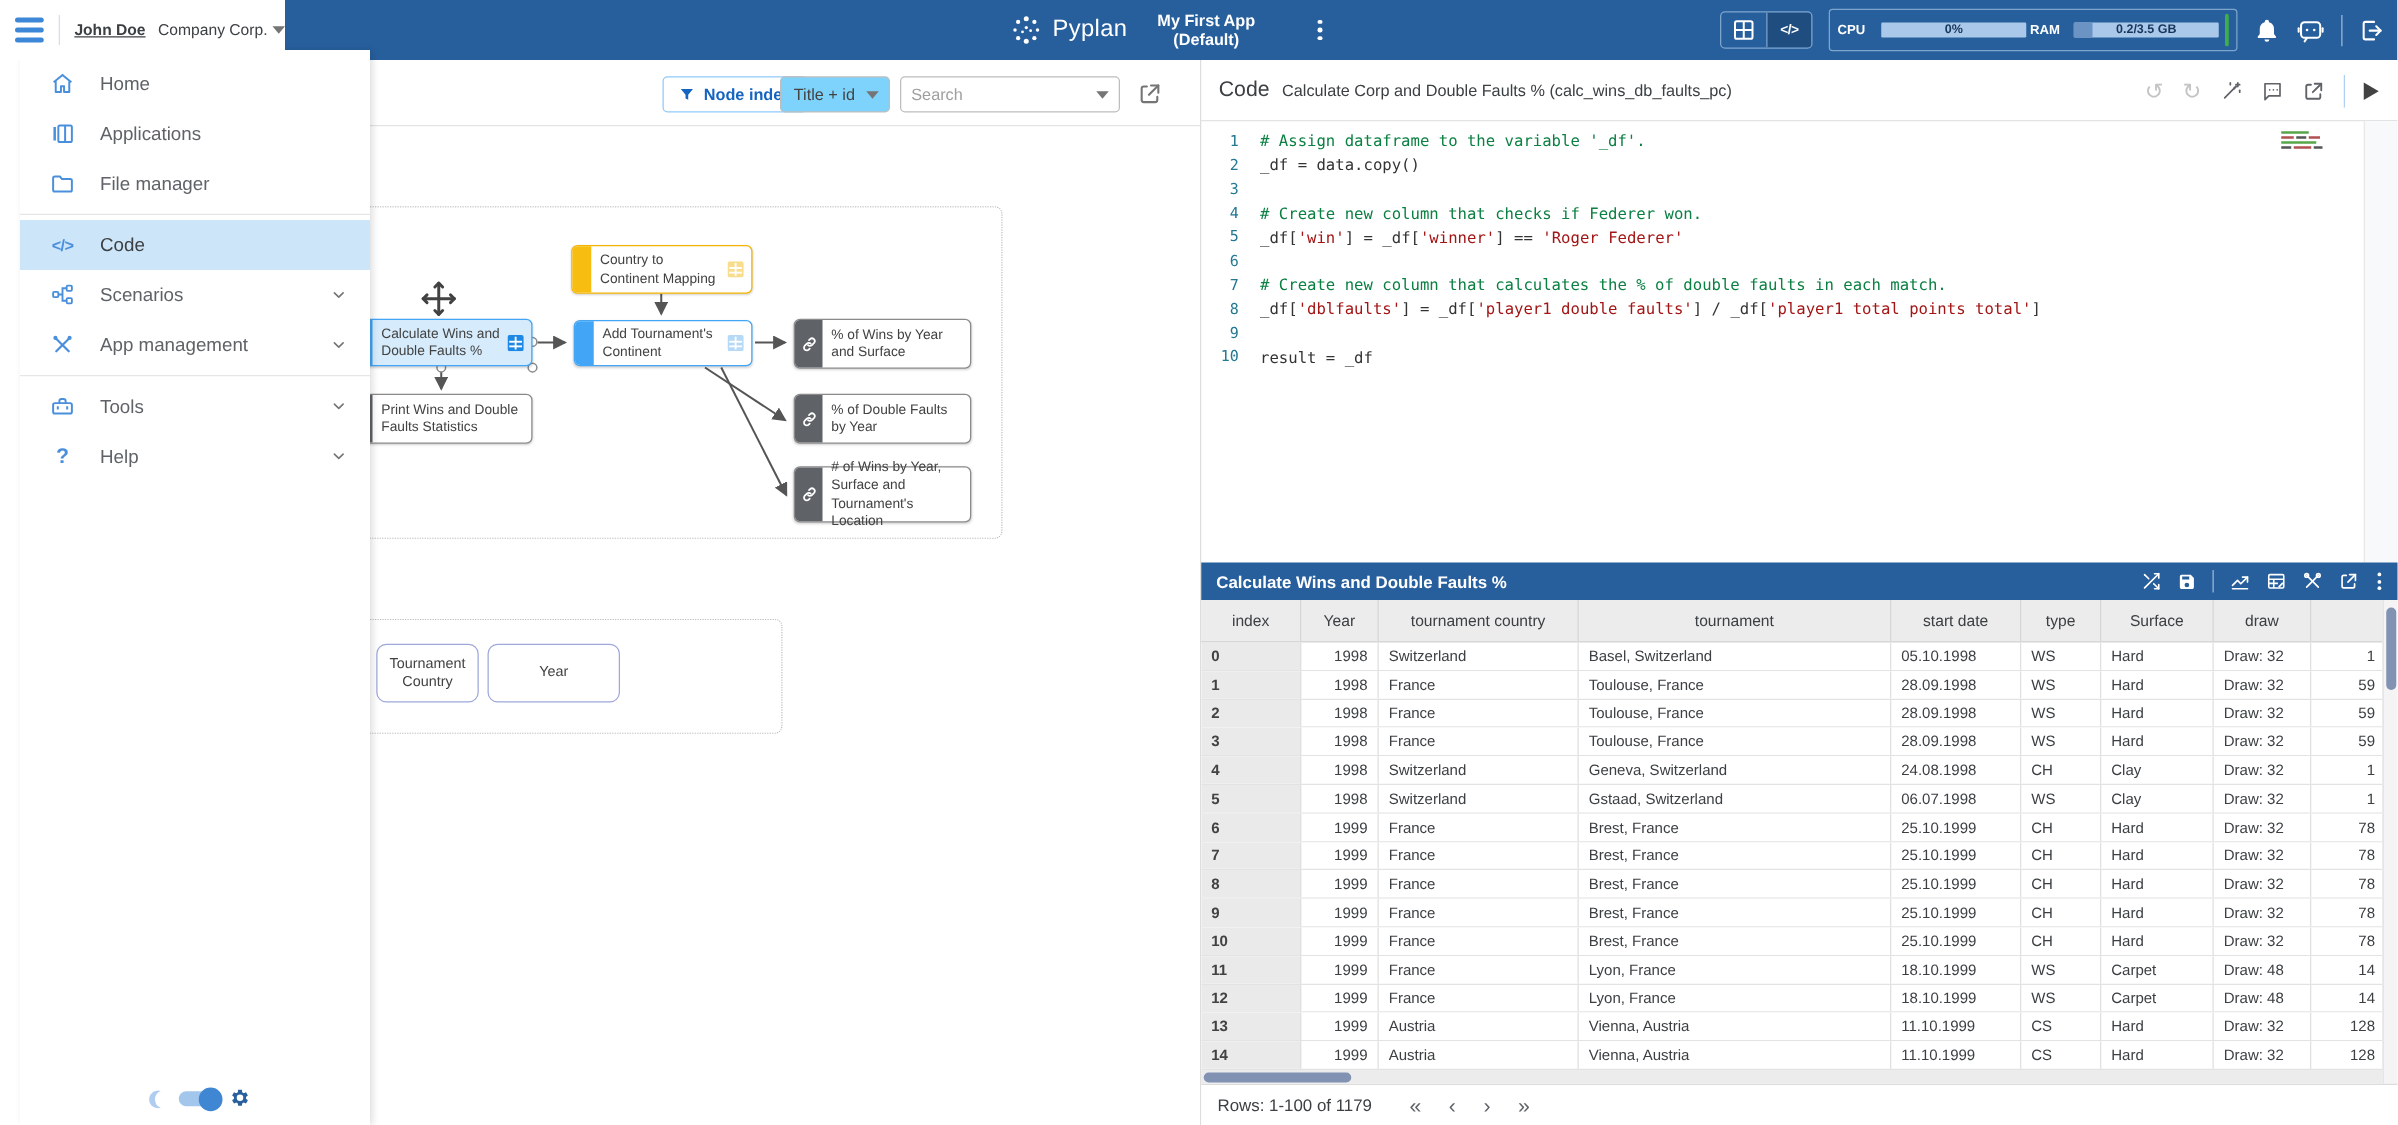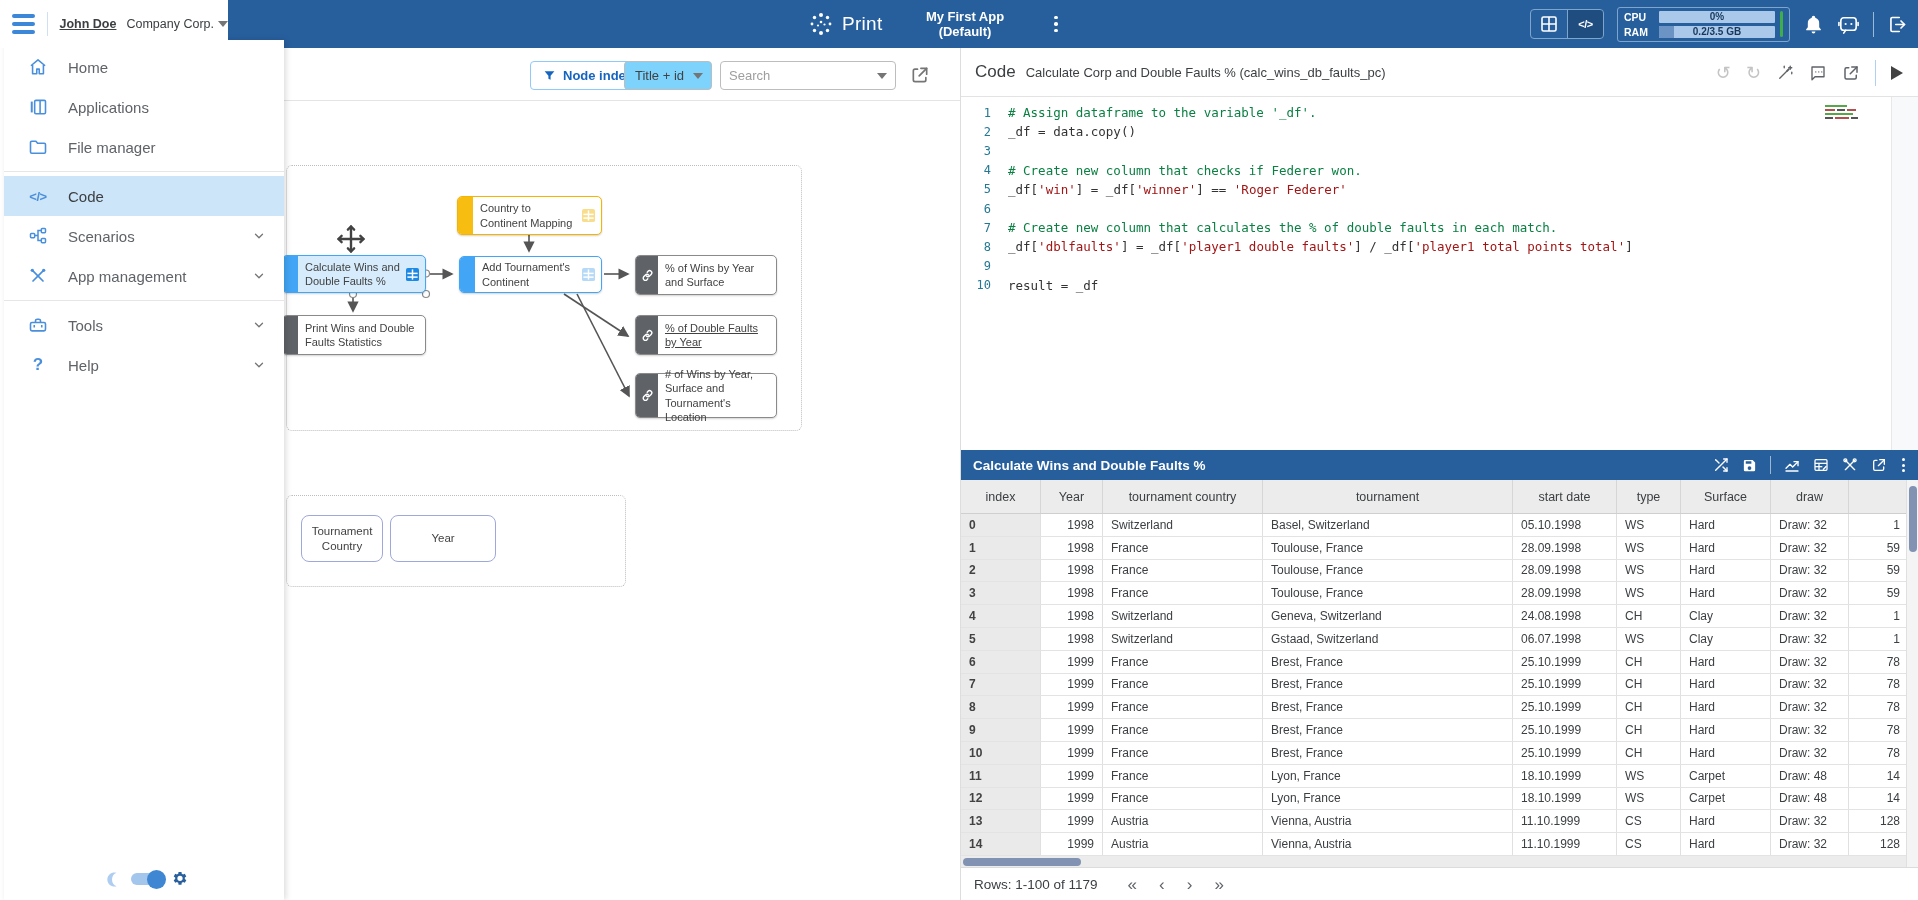--- a/index.html
+++ b/index.html
@@ -12,39 +12,39 @@
   .brand-name { color:#fff; font-size:19px; font-weight:500; letter-spacing:.3px; }
   .apptitle { position:absolute; left:900px; top:0; width:130px; height:48px; display:flex; flex-direction:column; justify-content:center; align-items:center; color:#fff; font-weight:700; font-size:13px; line-height:15px; text-align:center; }
   .kebab { position:absolute; left:1046px; top:12px; width:20px; height:24px; display:flex; flex-direction:column; align-items:center; justify-content:center; gap:3px; cursor:pointer; }
   .kebab i { width:3.5px; height:3.5px; border-radius:50%; background:#fff; }
   .tb-right { position:absolute; right:10px; top:0; height:48px; display:flex; align-items:center; gap:13px; }
   .view-toggle { display:flex; border:1px solid #7ea6cd; border-radius:4px; overflow:hidden; }
   .view-toggle .vt-cell { width:36px; height:28px; display:flex; align-items:center; justify-content:center; cursor:pointer; }
   .view-toggle .vt-cell + .vt-cell { border-left:1px solid #7ea6cd; background:rgba(0,0,0,.18); }
   .vt-code { color:#fff; font-size:11px; font-weight:700; letter-spacing:-0.5px; }
   .meter { display:flex; align-items:center; border:1px solid #7ea6cd; border-radius:3px; padding:3px 6px; gap:5px; }
-  .meter-rows { display:flex; flex-direction:column; gap:3px; }
+  .meter-rows { display:flex; flex-direction:row; gap:3px; }
   .meter-row { display:flex; align-items:center; gap:5px; }
   .meter-label { color:#fff; font-weight:700; font-size:10.5px; width:30px; }
   .meter-bar { position:relative; width:116px; height:12px; background:#aac9ea; border-radius:1px; overflow:hidden; }
   .meter-bar .fill { position:absolute; left:0; top:0; bottom:0; width:15px; background:#6b94c4; }
   .meter-bar .mtxt { position:absolute; inset:0; text-align:center; font-size:10px; font-weight:700; color:#16365c; line-height:12px; }
   .green-ind { width:3px; height:26px; background:#3fae4a; border-radius:2px; }
   .tb-divider { width:1px; height:25px; background:#9db9d6; }
   .tb-icon { display:flex; align-items:center; justify-content:center; cursor:pointer; }
 
   
   #drawer-header { position:absolute; left:0; top:0; width:228px; height:48px; background:#fff; z-index:40; display:flex; align-items:center; }
   .hamburger { margin-left:12px; width:27px; display:flex; flex-direction:column; gap:4.5px; cursor:pointer; }
   .hamburger i { height:3.5px; border-radius:2px; background:#3d87d8; }
   .dh-divider { width:1px; height:24px; background:#cfe0f2; margin-left:12px; }
   .dh-user { margin-left:12px; font-size:12.5px; font-weight:700; color:#3c4043; text-decoration:underline; cursor:pointer; white-space:nowrap; }
   .dh-org { margin-left:10px; font-size:12.5px; color:#3c4043; cursor:pointer; white-space:nowrap; display:flex; align-items:center; gap:4px; }
   .caret-down { width:0; height:0; border-left:5px solid transparent; border-right:5px solid transparent; border-top:6px solid #757575; }
-  #drawer { position:absolute; left:4px; top:40px; width:280px; height:860px; background:#fff; z-index:35; box-shadow:2px 0 6px rgba(0,0,0,.14); }
+  #drawer { position:absolute; left:16px; top:40px; width:280px; height:860px; background:#fff; z-index:35; box-shadow:2px 0 6px rgba(0,0,0,.14); }
   #sidebar-list { padding-top:7px; }
   .sb-item { height:40px; display:flex; align-items:center; padding-left:22px; cursor:pointer; position:relative; }
   .sb-item.selected { background:#cde5f9; }
   .sb-item .sb-ic { width:24px; height:24px; display:flex; align-items:center; justify-content:center; color:#4a8fdc; }
   .sb-item .sb-label { margin-left:18px; font-size:15px; color:#5f6368; }
   .sb-item.selected .sb-label { color:#3c4043; }
   .sb-chev { position:absolute; right:18px; }
   .sb-divider { height:1px; background:#e6e6e6; margin:4px 0; }
   #drawer-footer { position:absolute; left:102px; bottom:12px; display:flex; align-items:center; gap:8px; }
   .switch { position:relative; width:32px; height:12px; background:#a2c6ec; border-radius:6px; cursor:pointer; }
@@ -140,21 +140,21 @@
         <circle cx="19.5" cy="19.5" r="1.7"></circle>
           <circle cx="13" cy="22" r="2"></circle>
           <circle cx="6.5" cy="19.5" r="1.7"></circle>
         <circle cx="4" cy="13" r="1.4"></circle>
           <circle cx="6.5" cy="6.5" r="1.7"></circle>
           <circle cx="13" cy="11" r="1.3"></circle>
         <circle cx="16.5" cy="13.5" r="1.1"></circle>
           <circle cx="10" cy="14.5" r="1.1"></circle>
       </svg>
     </span>
-    <span class="brand-name">Print</span>
+    <span class="brand-name">Pyplan</span>
   </div>
   <div class="apptitle">
     <span>My First App</span>
     <span>(Default)</span>
   </div>
   <div class="kebab">
       <i></i>
       <i></i>
       <i></i>
     </div>
@@ -451,21 +451,21 @@
         </svg>
       </span>
       <span class="txt">% of Wins by Year and Surface</span>
     </div>
 
     <div class="node n-gray" style="left:2px; top:213px; width:144px; height:40px;">
       <span class="bar"></span>
       <span class="txt">Print Wins and Double Faults Statistics</span>
     </div>
 
-    <div class="node n-gray" style="left:355px; top:213px; width:142px; height:40px;text-decoration:underline;">
+    <div class="node n-gray" style="left:355px; top:213px; width:142px; height:40px;">
       <span class="bar wide">
         <svg width="13" height="13" viewBox="0 0 24 24" fill="none" stroke="#fff" stroke-width="2.6" stroke-linecap="round">
           <path d="M10 13a4 4 0 005.7 0l3-3a4 4 0 00-5.7-5.7l-1.5 1.5"></path>
             <path d="M14 11a4 4 0 00-5.7 0l-3 3a4 4 0 005.7 5.7l1.5-1.5"></path>
         </svg>
       </span>
       <span class="txt">% of Double Faults by Year</span>
     </div>
 
     <div class="node n-gray" style="left:355px; top:271px; width:142px; height:45px;">

